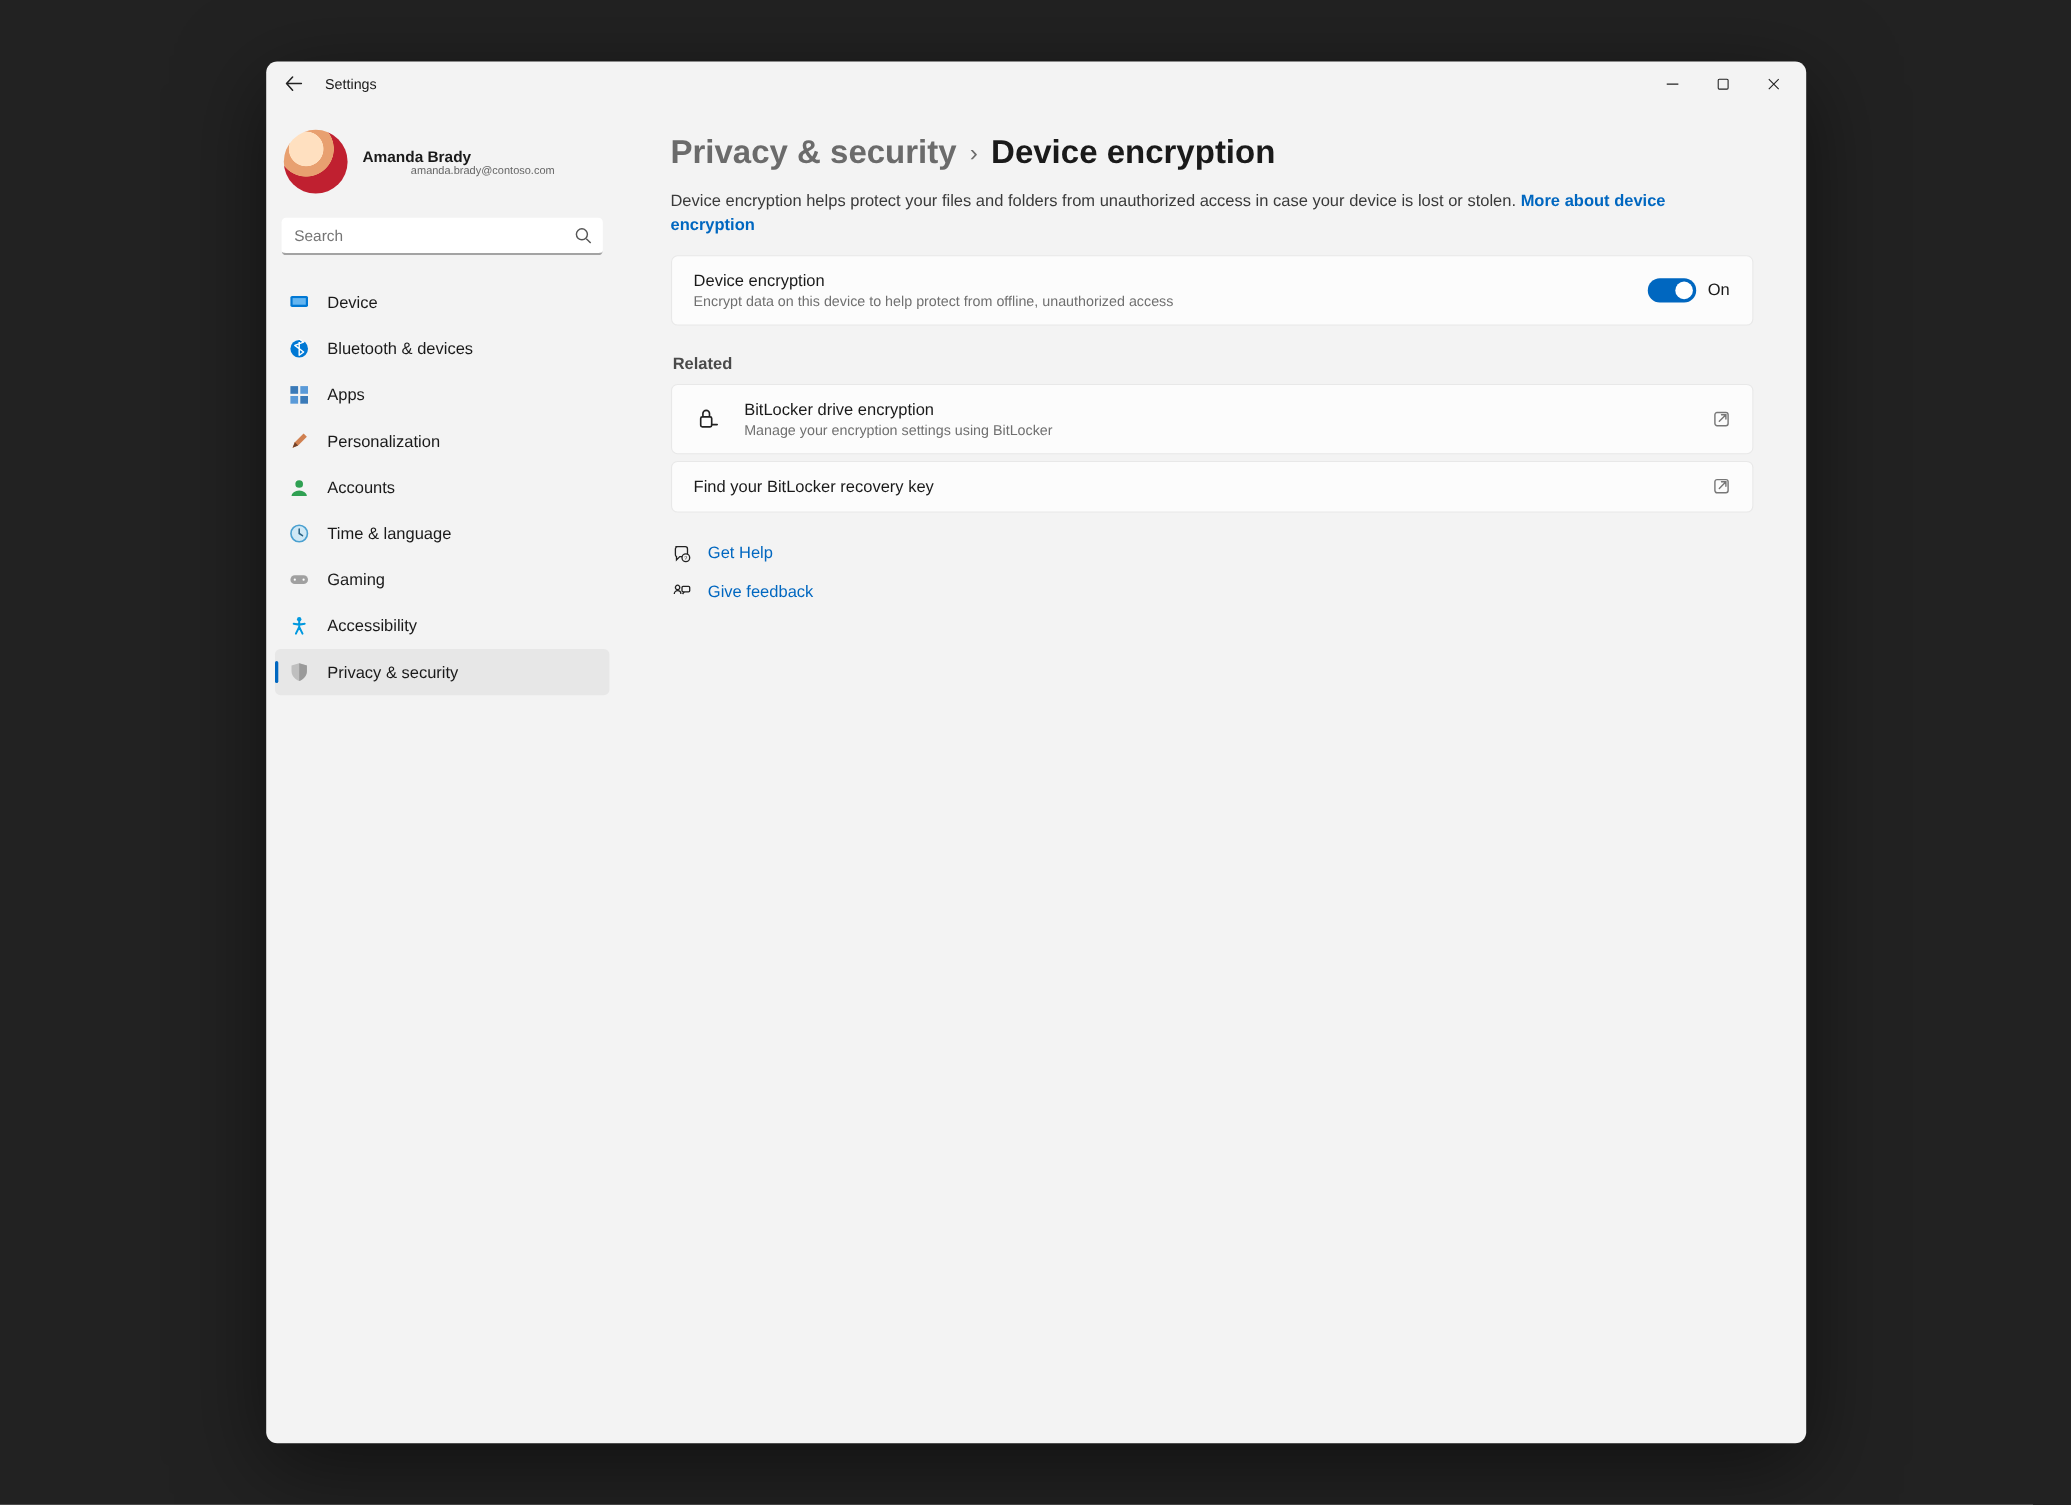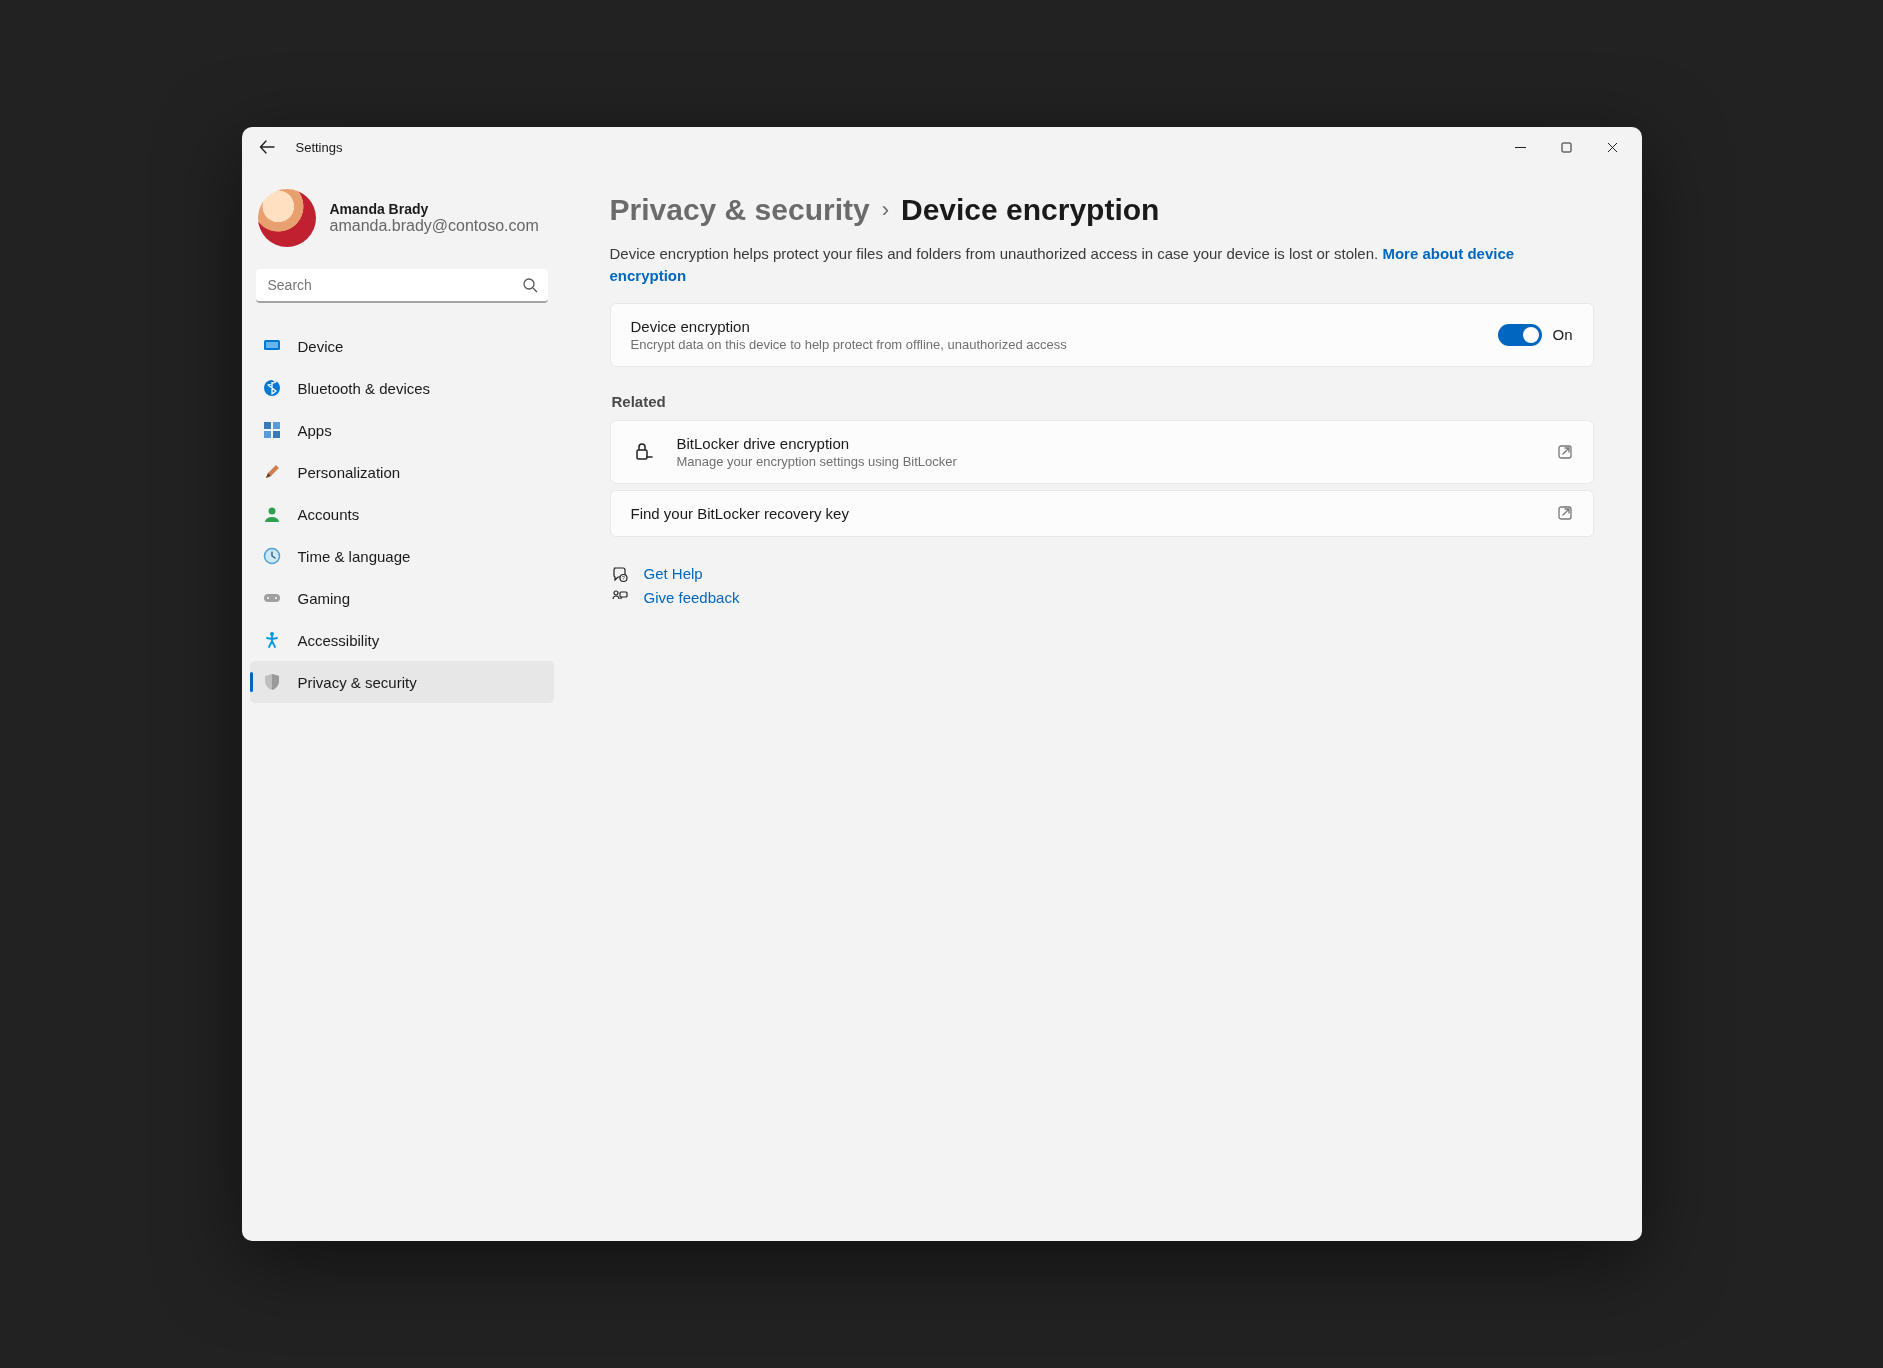--- a/index.html
+++ b/index.html
@@ -7,21 +7,21 @@
   font-family: "Segoe UI", -apple-system, sans-serif;
   background: #222;
   display: flex;
   justify-content: center;
   align-items: center;
   min-height: 100vh;
   padding: 40px;
 }
 .window {
   width: 1400px;
-  height: 1114px;
+  height: 1256px;
   background: #f3f3f3;
   border-radius: 10px;
   box-shadow: 0 20px 80px rgba(0,0,0,0.5);
   display: flex;
   flex-direction: column;
   overflow: hidden;
 }
 .titlebar {
   height: 40px;
   display: flex;
@@ -34,21 +34,21 @@
 .titlebar-controls { margin-left: auto; display: flex; }
 .winctrl { width: 46px; height: 32px; display:flex; align-items:center; justify-content:center; cursor:pointer; }
 .body { flex:1; display:flex; overflow:hidden; }
 .sidebar { width: 320px; padding: 10px 8px; display:flex; flex-direction:column; }
 .profile { display:flex; align-items:center; gap: 14px; padding: 12px 8px 18px 8px; }
 .avatar {
   width: 58px; height: 58px; border-radius: 50%;
   background: radial-gradient(circle at 35% 30%, #ffe0c0 0 28%, #e8a070 29% 45%, #c02030 46% 100%);
 }
 .profile-name { font-size: 14px; font-weight: 600; color:#1a1a1a; }
-.profile-email { font-size: 16px; color:#666; }
+.profile-email { font-size: 10px; color:#666;margin-left:44px; }
 .search {
   position: relative; margin: 4px 6px 12px 6px;
 }
 .search input {
   width: 100%; height: 34px; border: none; border-bottom: 2px solid #a3a3a3;
   background: #fff; border-radius: 4px; padding: 0 34px 0 12px; font-size: 14px; outline:none;
 }
 .search .search-ico { position:absolute; right:10px; top:8px; color:#555; }
 .navlist { display:flex; flex-direction:column; padding-top: 10px; }
 .navitem {
@@ -82,21 +82,21 @@
 }
 .toggle::after {
   content:""; position:absolute; right:3px; top:3px; width:16px; height:16px;
   background:#fff; border-radius:50%;
 }
 .toggle-label { font-size:15px; color:#1a1a1a; margin-left:10px; }
 .toggle-wrap { display:flex; align-items:center; }
 .section-label { font-size:15px; font-weight:600; color:#4a4a4a; margin: 26px 0 10px 2px; }
 .card-ico { width:26px; display:flex; justify-content:center; color:#333; }
 .ext-ico { color:#707070; }
-.footer-links { margin-top: 28px; display:flex; flex-direction:column; gap:6px; }
+.footer-links { margin-top: 28px; display:flex; flex-direction:column; gap:18px; }
 .flink { display:flex; align-items:center; gap:14px; font-size:15px; color:#0067c0; cursor:pointer; }
 .flink .fico { color:#333; width:20px; display:flex; justify-content:center; }
 svg { display:block; }
 </style>
 </head>
 <body>
 
 <div class="window">
 
   <div class="titlebar">

